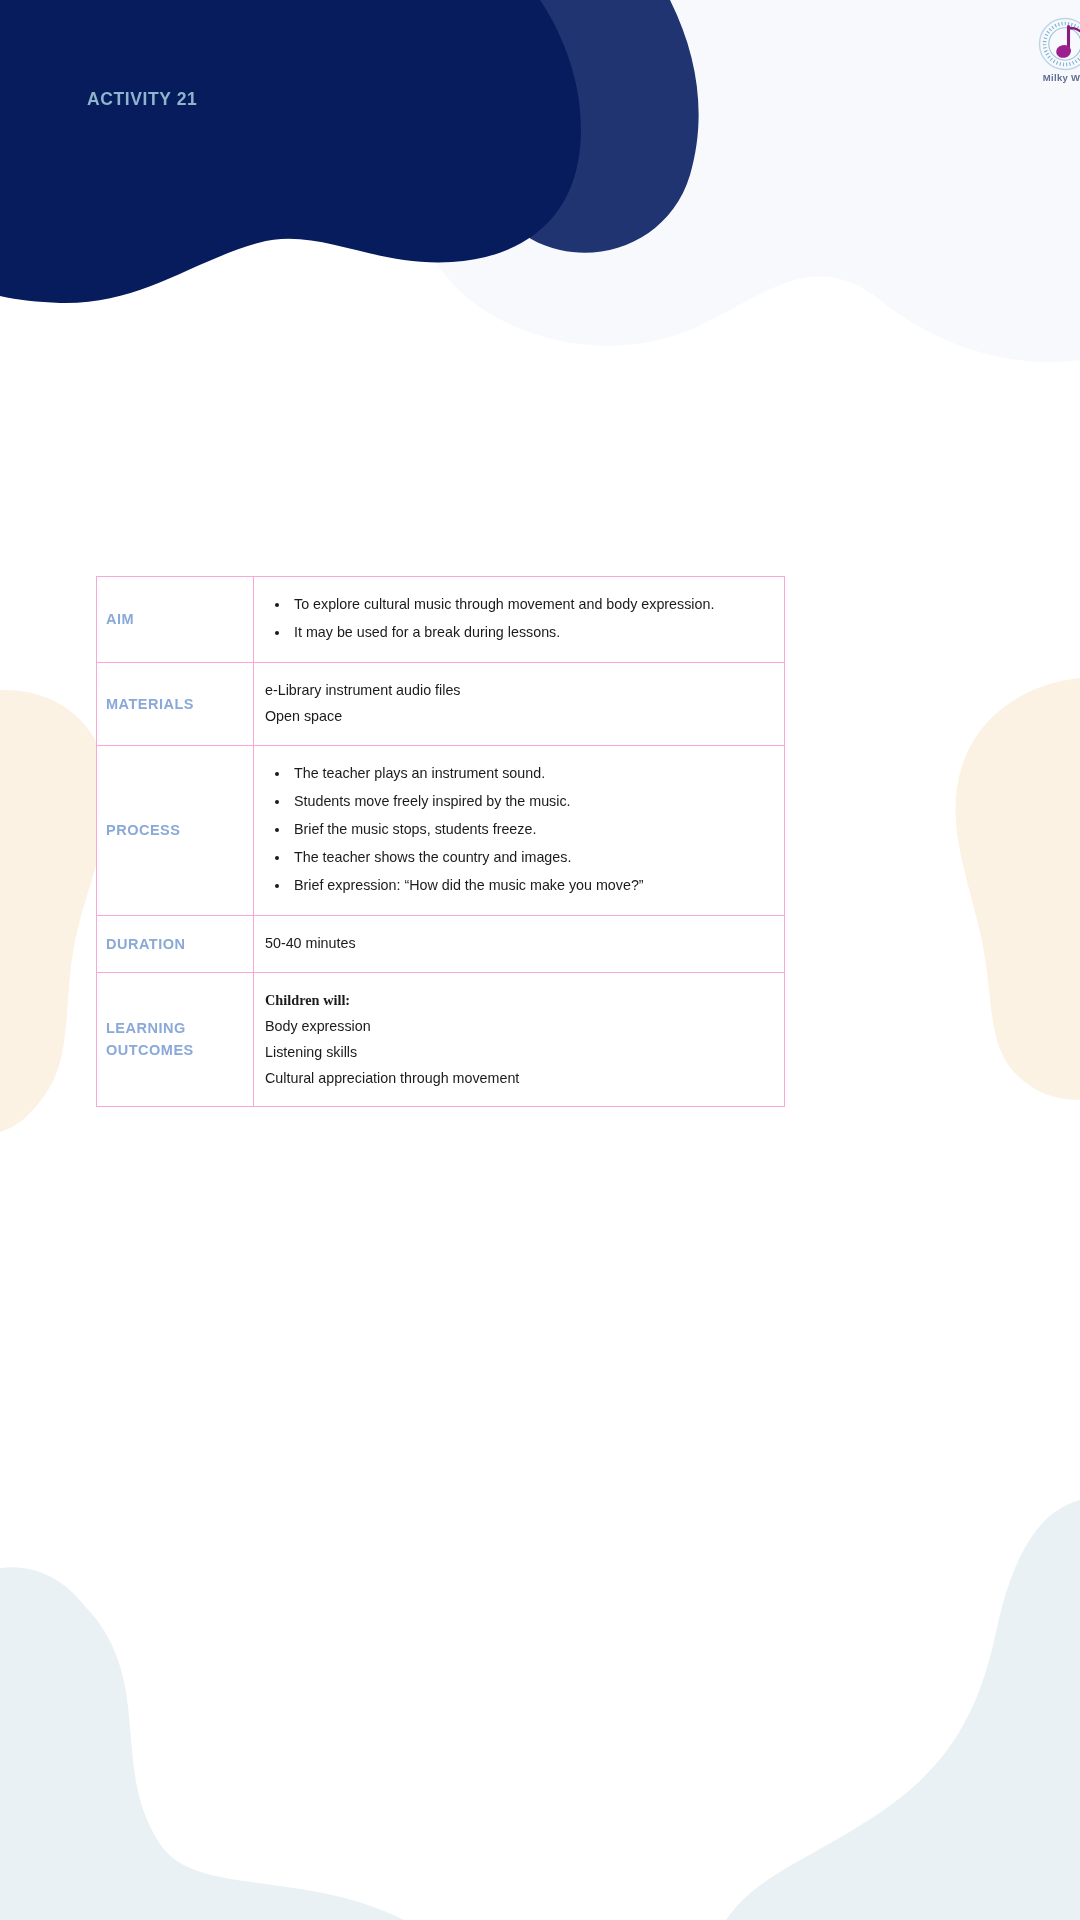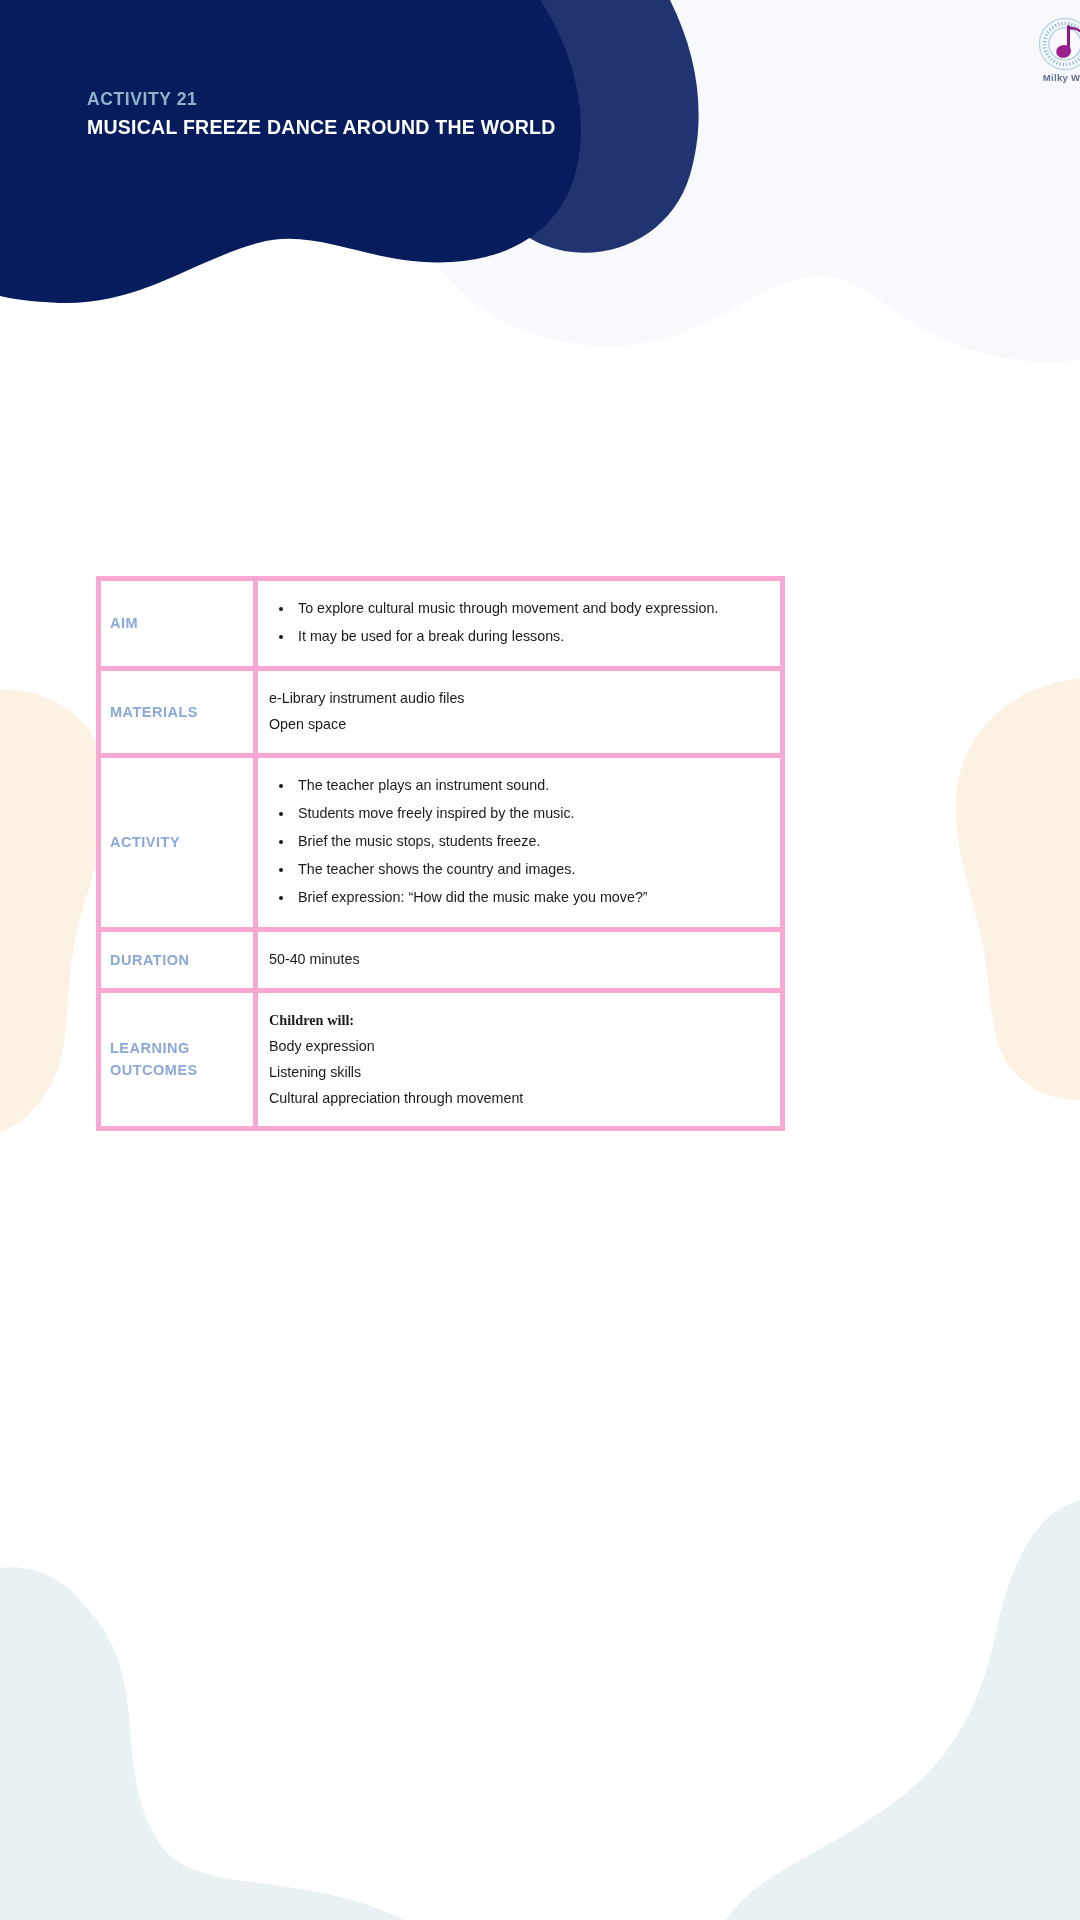--- a/index.html
+++ b/index.html
@@ -72,21 +72,21 @@
   #activity-table {
     position:absolute;
     left:96px; top:576px;
     width:689px;
     border-collapse:collapse;
     z-index:5;
     background:transparent;
   }
   #activity-table tr { background:#ffffff; }
   #activity-table td {
-    border:5px solid #f9a8d4;
+    border:1px solid #f9a8d4;
     vertical-align:middle;
     background:#ffffff;
   }
   td.label-cell {
     width:157px;
     padding:14px 16px 14px 9px;
     color:#8aa8d8;
     font-weight:700;
     font-size:14.5px;
     letter-spacing:0.5px;
@@ -141,21 +141,20 @@
   <path fill="#eaf1f4" d="M0,1570 C60,1572 104,1612 120,1666 C138,1726 122,1786 160,1844
            C196,1898 300,1868 404,1920 H0 Z"></path>
 
   <path fill="#eaf1f4" d="M1080,1500 C1034,1512 1010,1566 996,1632 C980,1708 952,1760 892,1804
            C824,1854 758,1872 726,1920 H1080 Z"></path>
 </svg>
 
 <div id="header-block">
   <div id="header-text">
     <div id="activity-kicker">ACTIVITY 21</div>
-    <div id="activity-title">MUSICAL FREEZE DANCE AROUND THE WORLD</div>
   </div>
 </div>
 
 <div id="logo-block">
   <svg id="logo-mark" width="64" height="60" viewBox="0 0 64 60" xmlns="http://www.w3.org/2000/svg">
 
     <circle cx="30" cy="30" r="25.5" fill="none" stroke="#bcd6e6" stroke-width="1.4"></circle>
 
     <circle cx="30" cy="30" r="20.5" fill="none" stroke="#7fb3cf" stroke-width="3.6" stroke-dasharray="1.1 2.2" stroke-linecap="butt"></circle>
     <circle cx="30" cy="30" r="16.2" fill="none" stroke="#9ec6dc" stroke-width="1.1"></circle>
@@ -185,21 +184,21 @@
 
     <tr class="row-materials">
       <td class="label-cell">MATERIALS</td>
       <td class="content-cell">
         <div class="plain-line">e-Library instrument audio files</div>
         <div class="plain-line">Open space</div>
       </td>
     </tr>
 
     <tr class="row-process">
-      <td class="label-cell">ACTIVITY</td>
+      <td class="label-cell">PROCESS</td>
       <td class="content-cell">
         <ul>
           <li>The teacher plays an instrument sound.</li>
           <li>Students move freely inspired by the music.</li>
           <li>Brief the music stops, students freeze.</li>
           <li>The teacher shows the country and images.</li>
           <li>Brief expression: “How did the music make you move?”</li>
         </ul>
       </td>
     </tr>

